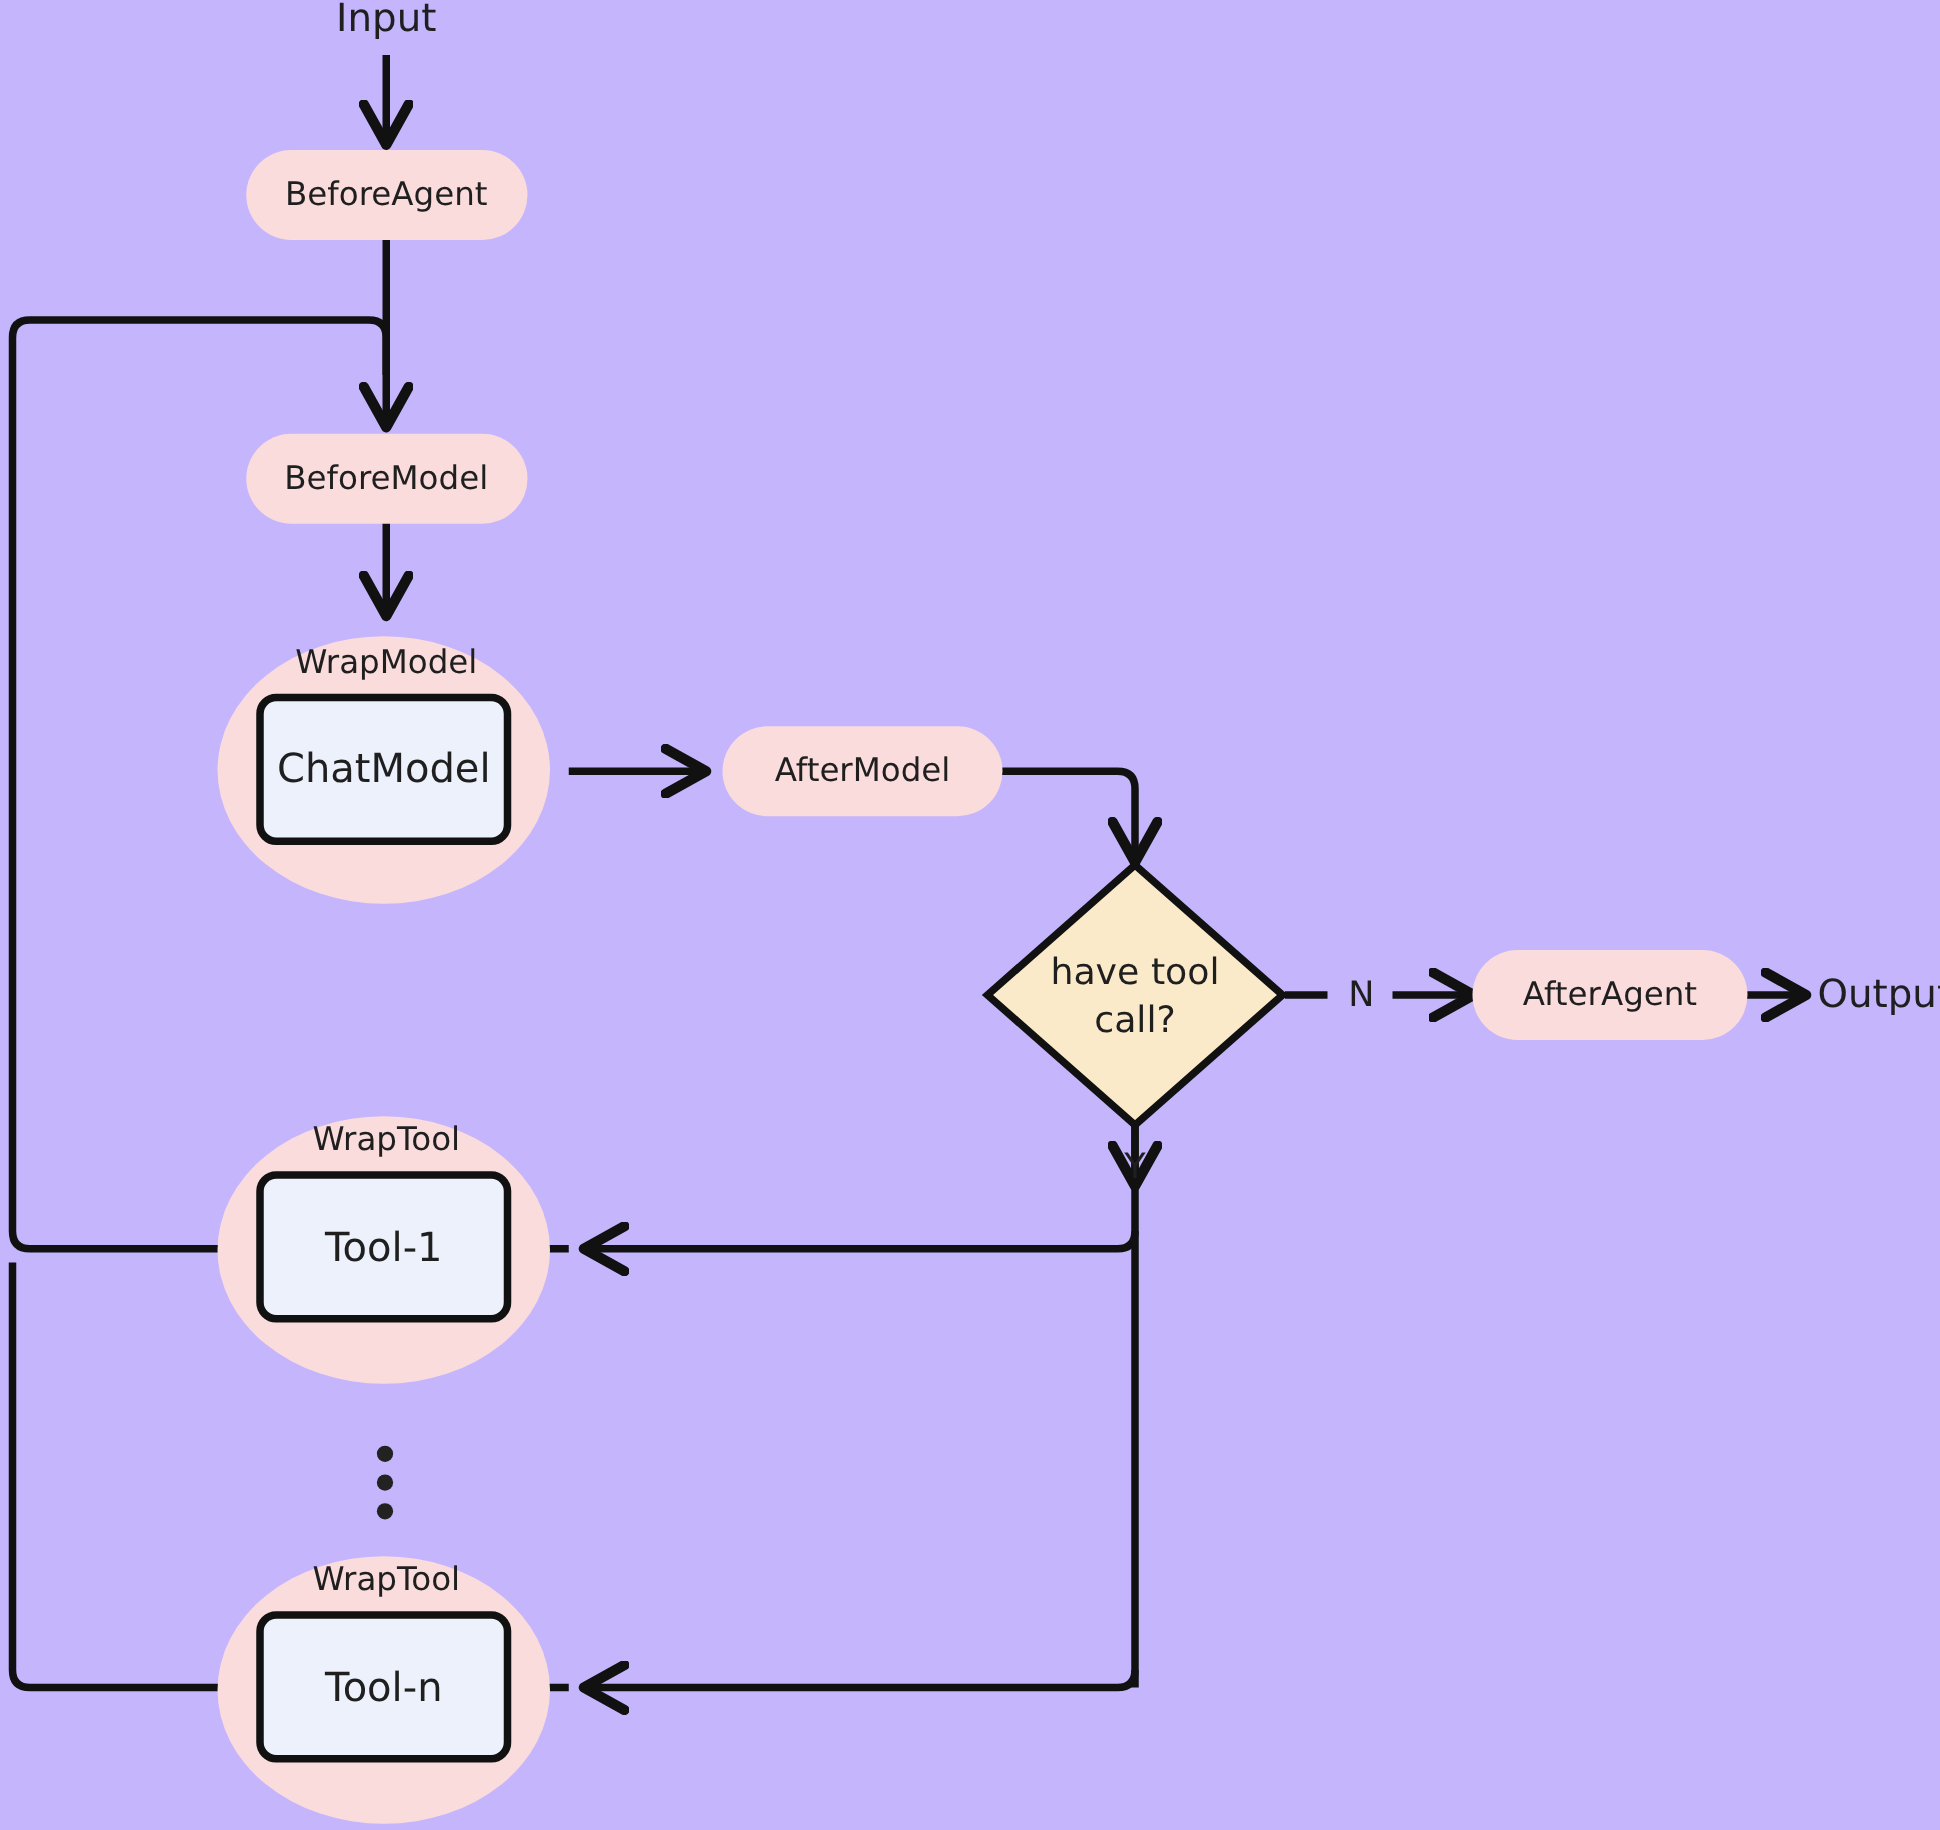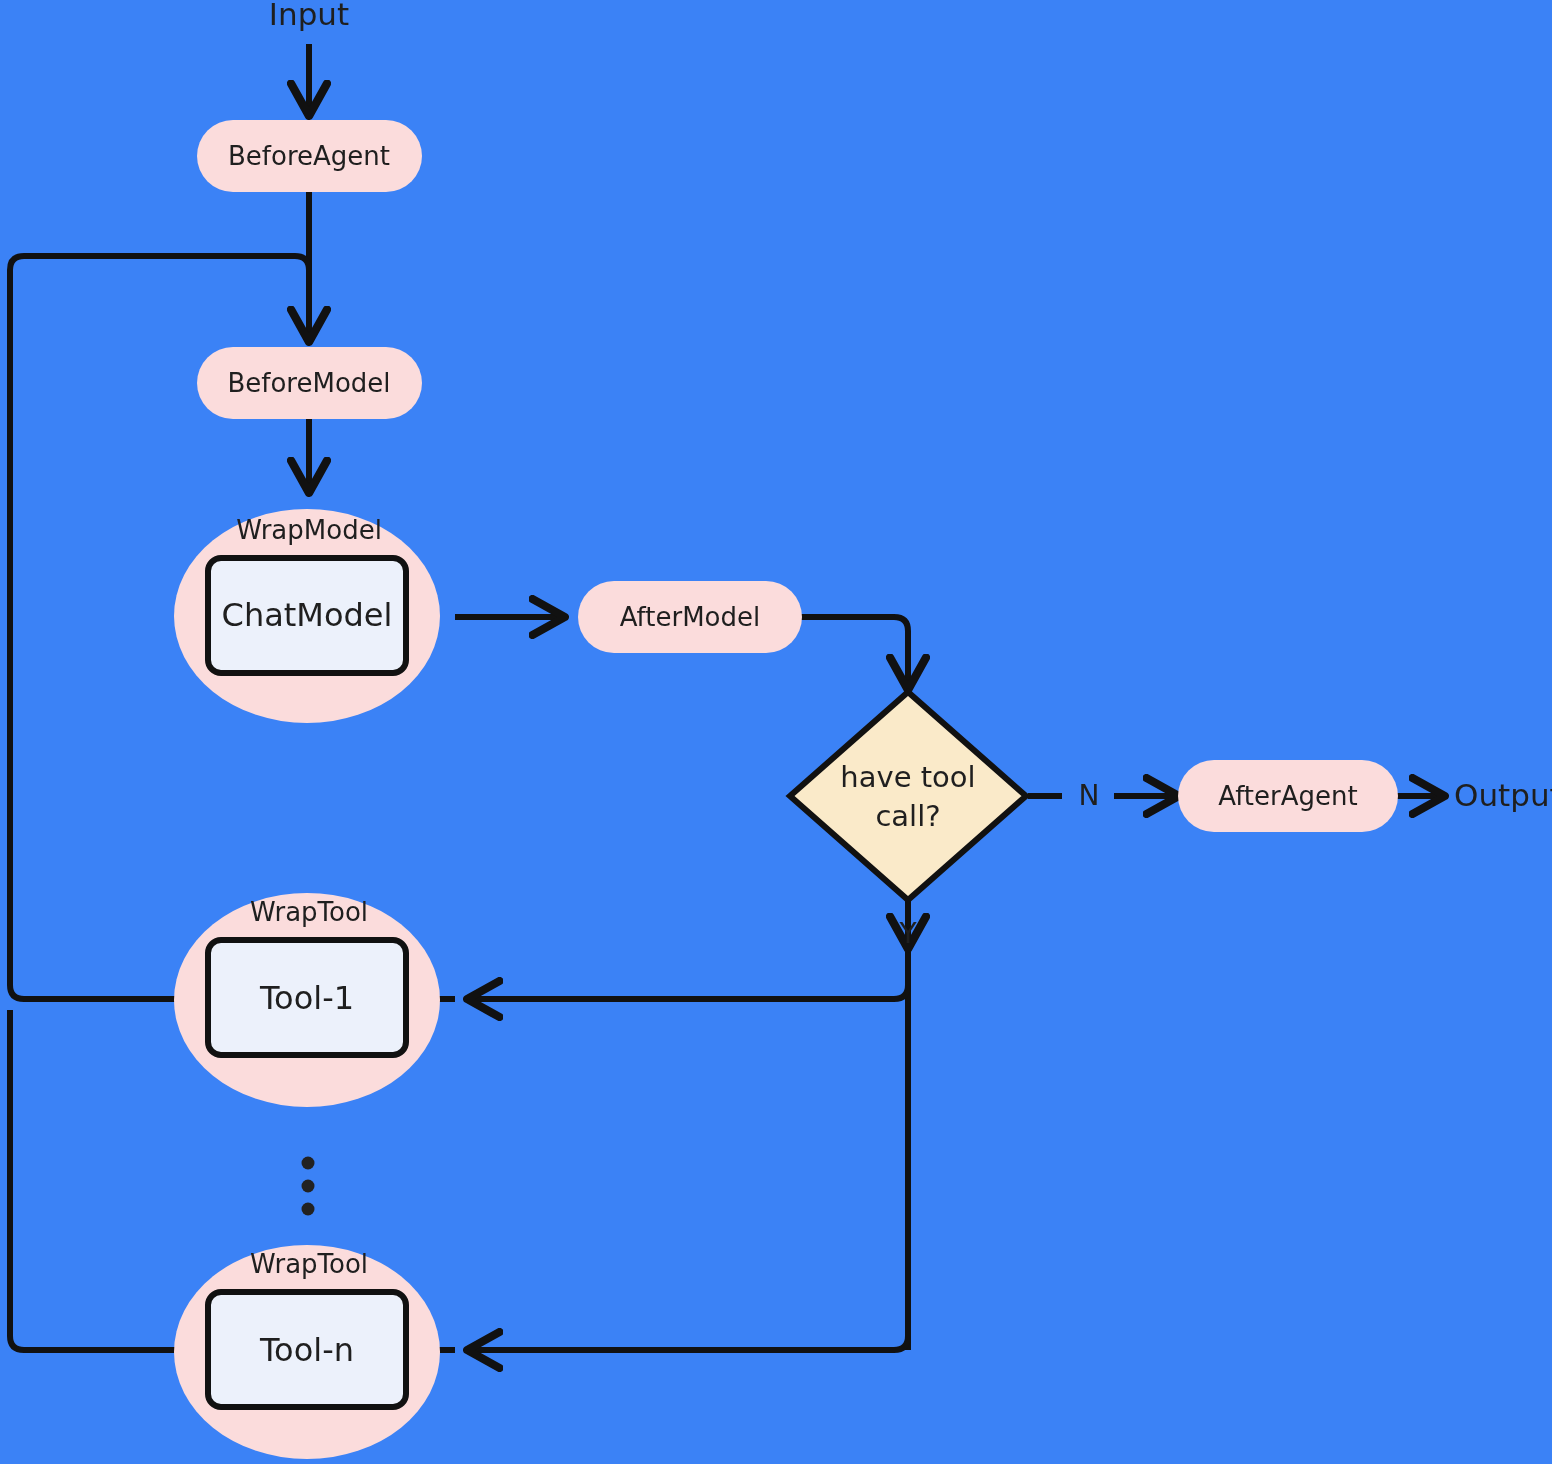--- a/index.html
+++ b/index.html
@@ -8,21 +8,21 @@
     padding: 0;
     background: #ffffff;
   }
   body {
     font-family: "DejaVu Sans", "Liberation Sans", sans-serif;
   }
   #diagram-root {
     position: relative;
     width: 1552px;
     height: 1464px;
-    background: #3b82f6;
+    background: #c4b5fd;
     overflow: hidden;
   }
   svg.flow {
     position: absolute;
     top: 0;
     left: 0;
     width: 1552px;
     height: 1464px;
     display: block;
   }

